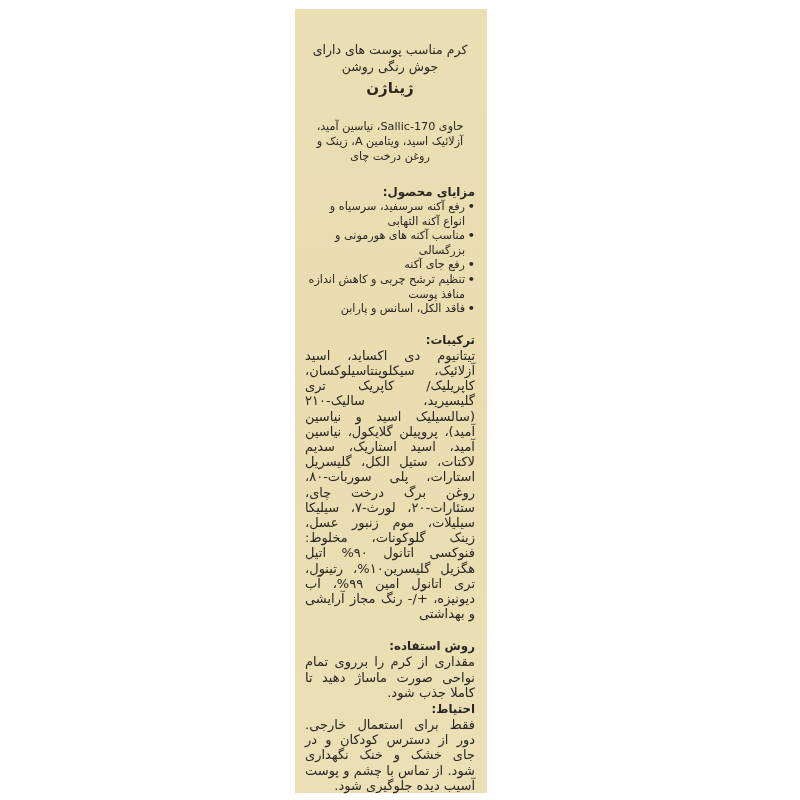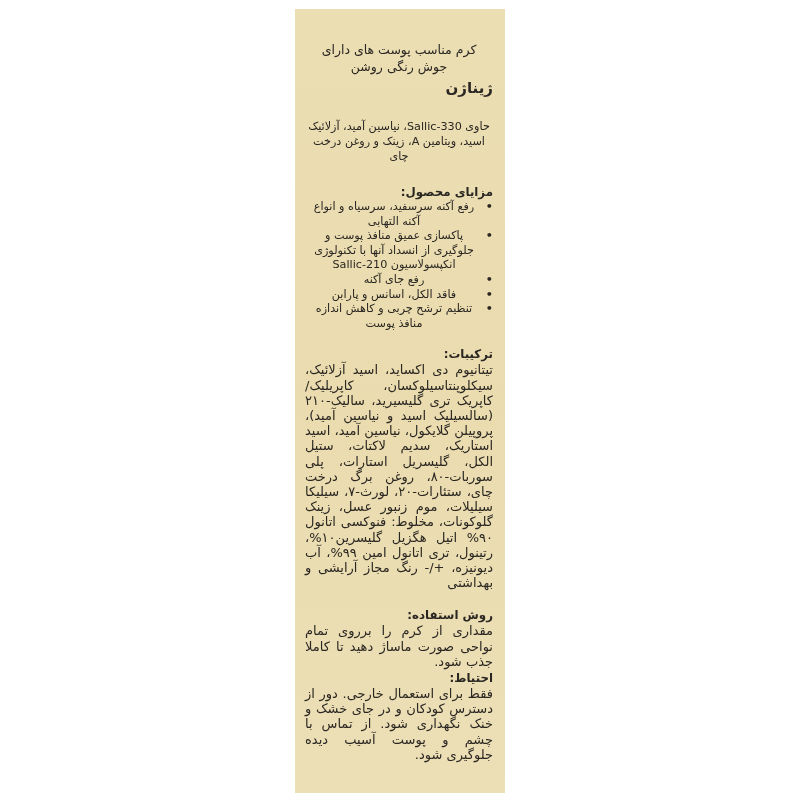--- a/index.html
+++ b/index.html
@@ -1,55 +1,55 @@
 <!DOCTYPE html>
 <html><head>
 <meta charset="utf-8">
 <style>
   html, body { margin: 0; padding: 0; background: #ffffff; }
   body { width: 800px; height: 800px; position: relative; overflow: hidden; }
   .panel {
-    position: absolute; left: 295px; top: 9px; width: 210px; height: 784px;
+    position: absolute; left: 295px; top: 9px; width: 192px; height: 784px;
     background: #ecdfb4;
     background: linear-gradient(180deg, #ebdeb3 0%, #eadcaf 50%, #ecdfb6 100%);
     box-sizing: border-box;
     padding: 32px 12px 0 10px;
     direction: rtl;
     font-family: "DejaVu Sans", sans-serif;
     color: #2a2622;
   }
   .title { text-align: center; font-size: 12.5px; line-height: 17px; font-weight: normal; margin: 0; }
-  .brand { text-align: right; font-size: 15px; font-weight: bold; line-height: 22px; margin: 2px 0 0 0; }
+  .brand { text-align: center; font-size: 15px; font-weight: bold; line-height: 22px; margin: 2px 0 0 0; }
   .intro { margin-top: 20px; text-align: center; font-size: 11.2px; line-height: 15px; }
   .section { margin-top: 21px; }
   .section-heading { font-weight: bold; font-size: 11.8px; line-height: 15px; margin: 0; }
   .body-text { font-size: 13px; line-height: 15.2px; text-align: justify; text-align-last: right; margin: 0; }
   ul.features { list-style: none; padding: 0; margin: 0; }
-  ul.features li { position: relative; padding-right: 10px; font-size: 11.2px; line-height: 14.6px; text-align: center; }
+  ul.features li { position: relative; padding-right: 10px; font-size: 11.2px; line-height: 14.6px; }
   ul.features li::before { content: "\2022"; position: absolute; right: 0; top: 0; font-weight: bold; }
   .sec-ingredients { margin-top: 16px; }
   .sec-usage { margin-top: 18px; }
   .sec-caution { margin-top: 2px; }
 </style>
 </head>
 <body>
 
 <div class="panel">
   <p class="title">کرم مناسب پوست های دارای جوش رنگی روشن</p>
   <p class="brand">ژیناژن</p>
-  <p class="intro">حاوی Sallic-330، نیاسین آمید، آزلائیک اسید، ویتامین A، زینک و روغن درخت چای</p>
+  <p class="intro">حاوی Sallic-170، نیاسین آمید، آزلائیک اسید، ویتامین A، زینک و روغن درخت چای</p>
 
   <div class="section">
     <p class="section-heading">مزایای محصول:</p>
     <ul class="features">
       <li>رفع آکنه سرسفید، سرسیاه و انواع آکنه التهابی</li>
-      <li>پاکسازی عمیق منافذ پوست و جلوگیری از انسداد آنها با تکنولوژی انکپسولاسیون Sallic-210</li>
+      <li>مناسب آکنه های هورمونی و بزرگسالی</li>
       <li>رفع جای آکنه</li>
+      <li>تنظیم ترشح چربی و کاهش اندازه منافذ پوست</li>
       <li>فاقد الکل، اسانس و پارابن</li>
-      <li>تنظیم ترشح چربی و کاهش اندازه منافذ پوست</li>
     </ul>
   </div>
 
   <div class="section sec-ingredients">
     <p class="section-heading">ترکیبات:</p>
     <p class="body-text">تیتانیوم دی اکساید، اسید آزلائیک، سیکلوپنتاسیلوکسان، کاپریلیک/ کاپریک تری گلیسیرید، سالیک-۲۱۰ (سالسیلیک اسید و نیاسین آمید)، پروپیلن گلایکول، نیاسین آمید، اسید استاریک، سدیم لاکتات، ستیل الکل، گلیسریل استارات، پلی سوربات-۸۰، روغن برگ درخت چای، ستئارات-۲۰، لورث-۷، سیلیکا سیلیلات، موم زنبور عسل، زینک گلوکونات، مخلوط: فنوکسی اتانول ۹۰% اتیل هگزیل گلیسرین۱۰%، رتینول، تری اتانول امین ۹۹%، آب دیونیزه، +/- رنگ مجاز آرایشی و بهداشتی</p>
   </div>
 
   <div class="section sec-usage">
     <p class="section-heading">روش استفاده:</p>

